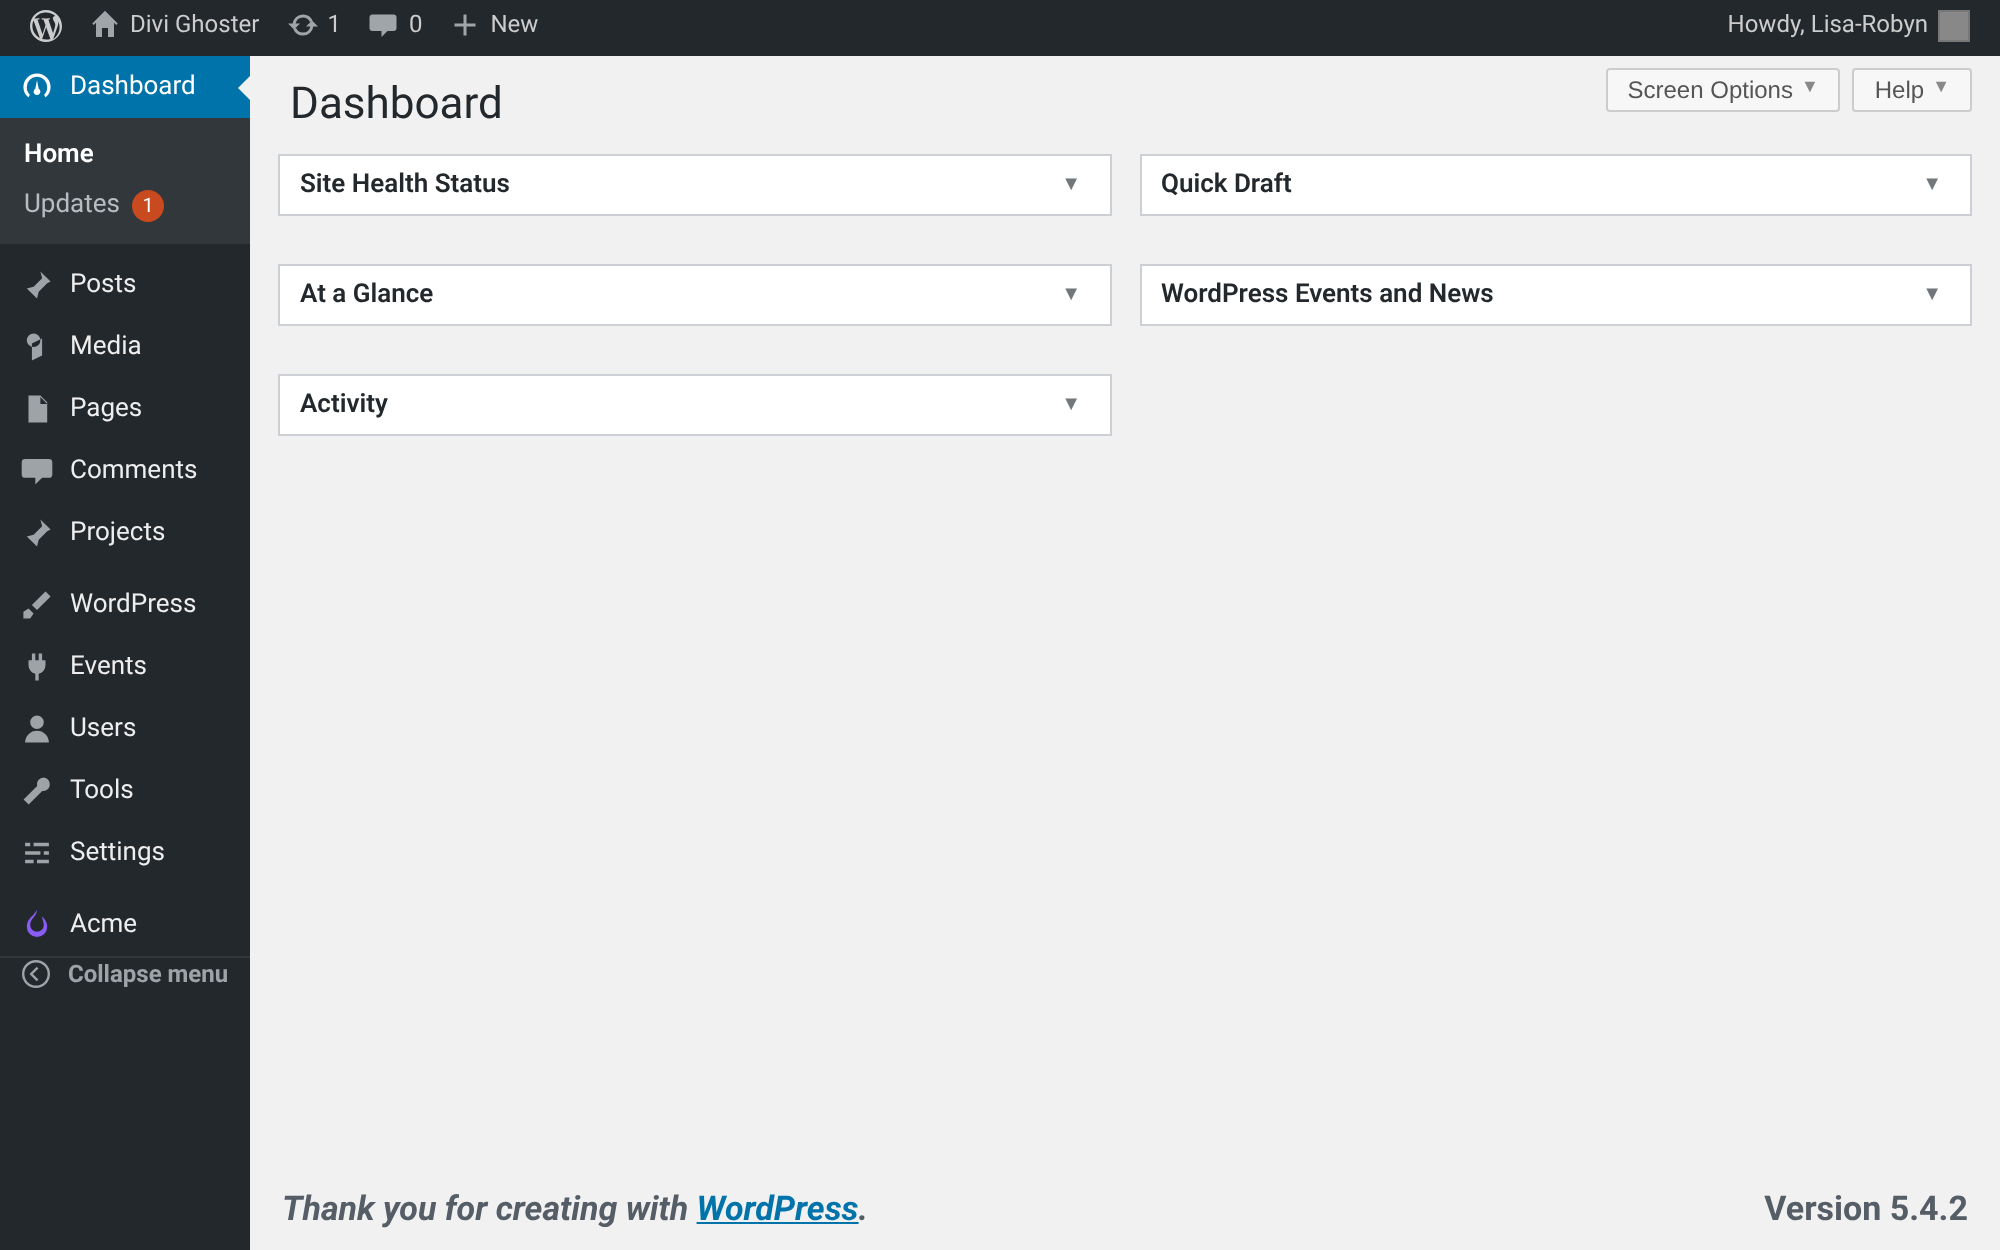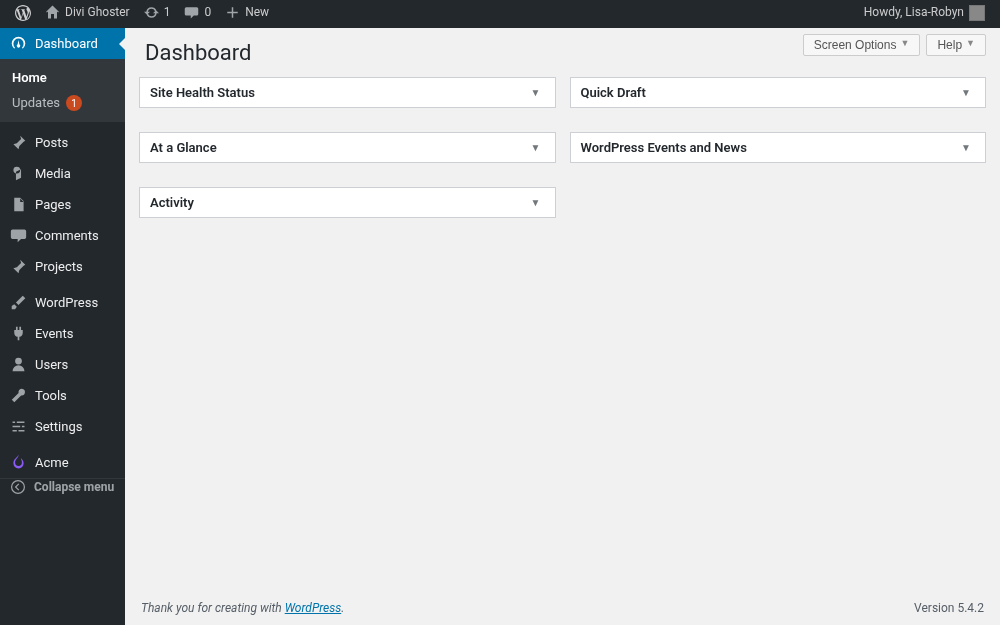--- a/index.html
+++ b/index.html
@@ -151,24 +151,25 @@
 .postbox-title { font-size: 13px; font-weight: 600; color: #23282d; }
 .toggle { color: #72777c; cursor: pointer; font-size: 10px; padding: 2px 4px; }
 .footer {
   position: absolute;
   bottom: 0;
   left: 0;
   right: 0;
   display: flex;
   justify-content: space-between;
   padding: 10px 16px;
-  font-size: 12px;
+  font-size: 17px;
   font-style: italic;
   color: #555d66;
   background: #f1f1f1;
+  font-weight: bold;
 }
 .footer a { color: #0073aa; text-decoration: underline; cursor: pointer; }
 .ver { font-style: normal; }
 .acme-icon svg { fill: #8a5cf5; }
 </style>
 </head>
 <body>
 
 <div class="adminbar">
   <div class="adminbar-left">

